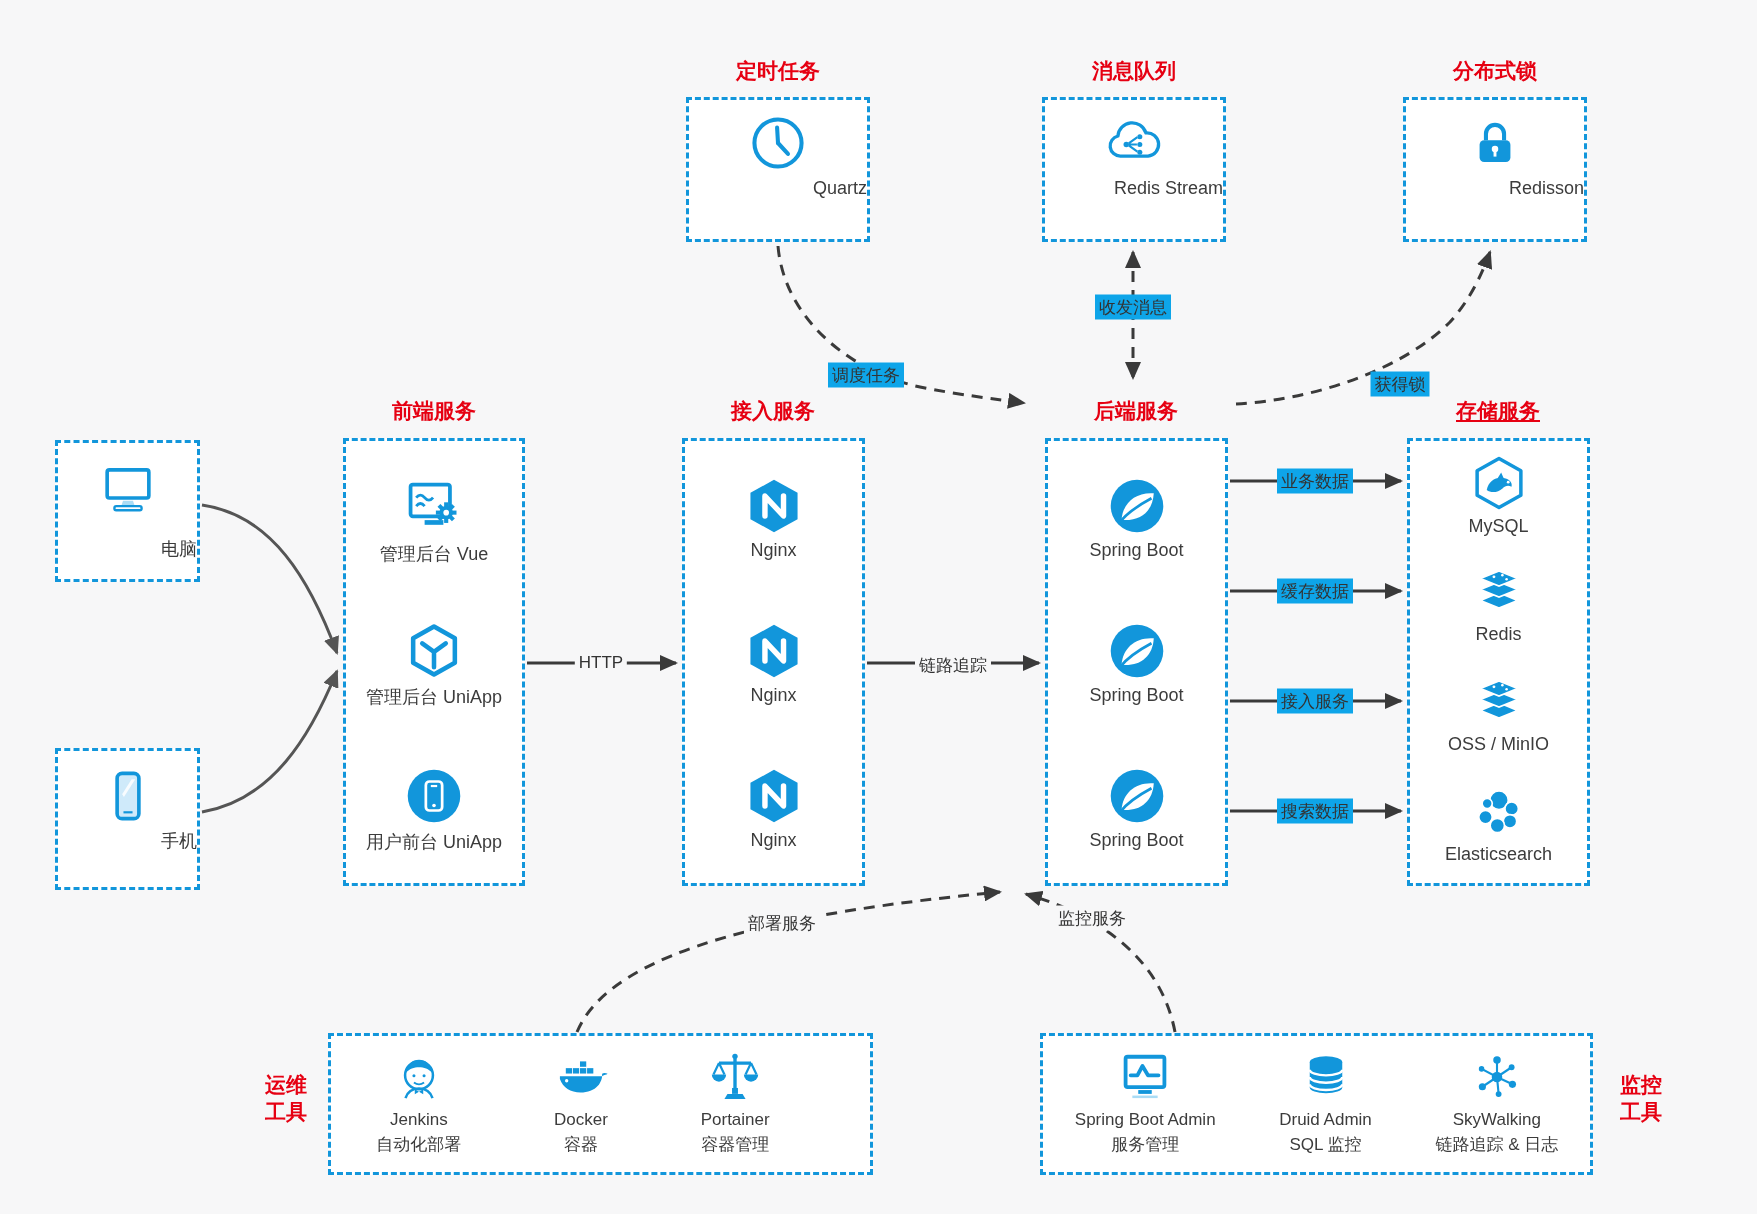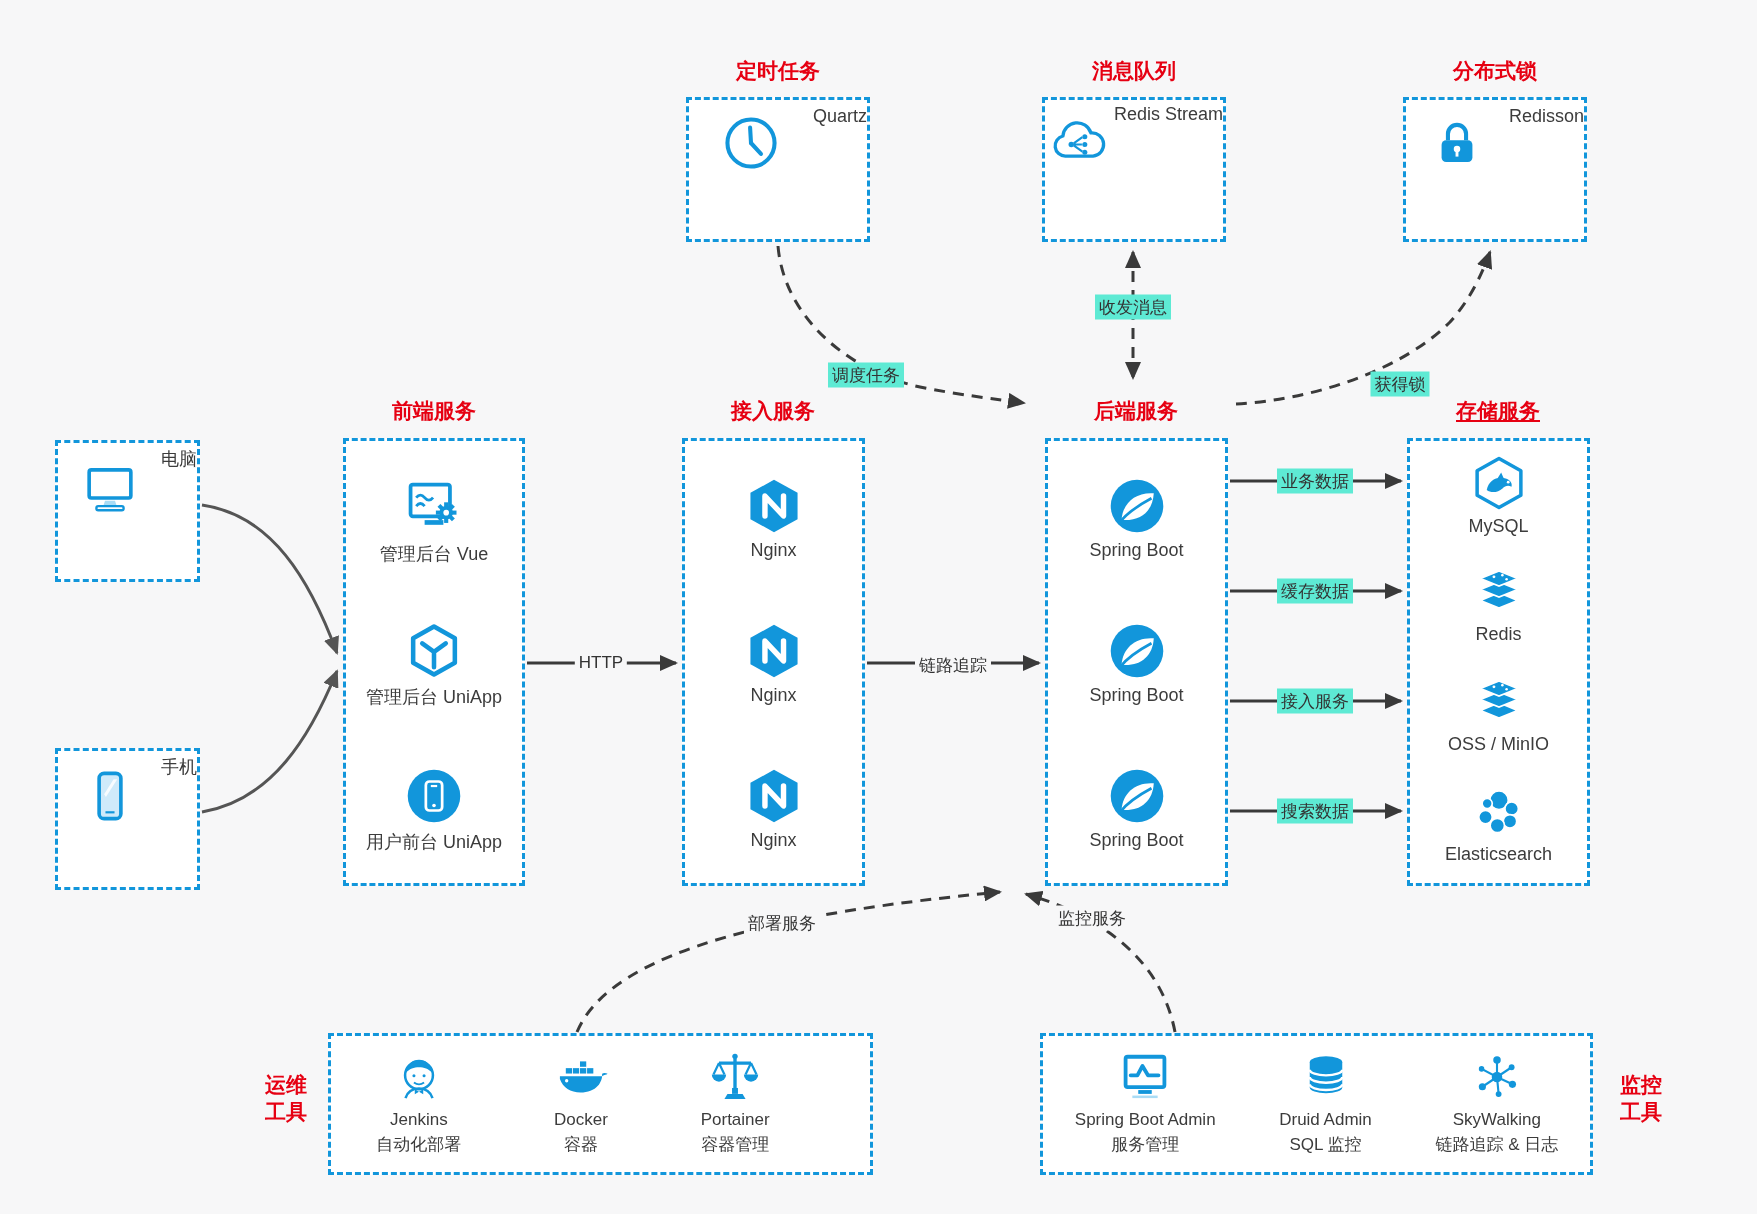--- a/index.html
+++ b/index.html
@@ -5,36 +5,36 @@
   html,body{margin:0;padding:0;background:#f7f7f8;}
   .stage{position:relative;width:1757px;height:1214px;background:#f7f7f8;
          font-family:"Liberation Sans",sans-serif;overflow:hidden;}
   
   .note{position:absolute;left:55px;top:88px;width:400px;height:64px;background:#fbf5b0;
         padding:9px 0 0 14px;box-sizing:border-box;font-size:17px;line-height:25px;color:#4c4c4c;}
   .note .fold-shadow{position:absolute;top:-2px;right:-14px;width:0;height:0;
         border-bottom:22px solid #bdbdbd;border-left:22px solid transparent;transform:rotate(12deg);}
   
   .box{position:absolute;background:#fff;border:3px dashed #1296db;box-sizing:border-box;}
-  .vbox{display:flex;flex-direction:row;align-items:flex-start;}
+  .vbox{display:flex;flex-direction:column;align-items:flex-end;}
   .gtitle{position:absolute;transform:translateX(-50%);white-space:nowrap;text-align:center;
           color:#e60012;font-weight:bold;font-size:21px;z-index:3;}
   .gtitle.two{line-height:27px;}
   .itemlabel{font-size:18px;color:#3c3c3c;white-space:nowrap;}
   .col-item{position:absolute;left:0;width:100%;text-align:center;}
   .col-item .itemlabel{margin-top:5px;}
   .ic{display:block;margin:0 auto;}
   .tools{display:flex;flex-direction:row;align-items:center;justify-content:space-around;}
   .tool{text-align:center;font-size:17px;color:#3c3c3c;line-height:1.45;white-space:nowrap;}
   .tool .ic{margin-bottom:4px;}
   
   .wires{position:absolute;left:0;top:0;z-index:2;pointer-events:none;}
   .edge-label{position:absolute;transform:translate(-50%,-50%);font-size:17px;color:#333;
               padding:1px 4px;white-space:nowrap;z-index:3;}
-  .bg-white{background:#5eead4;} .bg-canvas{background:#f7f7f8;}
+  .bg-white{background:#0ea5e9;} .bg-canvas{background:#f7f7f8;}
   .defs{position:absolute;width:0;height:0;overflow:hidden;}
 </style>
 </head>
 <body>
 
 <svg class="defs" aria-hidden="true">
   <defs>
     <symbol id="sym-clock" viewBox="0 0 64 64">
       <circle cx="32" cy="32" r="26" fill="none" stroke="#1296db" stroke-width="4.5"></circle>
       <line x1="32" y1="32" x2="31" y2="15" stroke="#1296db" stroke-width="4.5" stroke-linecap="round"></line>
@@ -223,21 +223,21 @@
     <svg class="ic" width="58" height="58" style="margin-top:14px;">
         <use href="#sym-lock"></use>
       </svg>
     <div class="itemlabel" style="margin-top:6px;">Redisson</div>
   </div>
 
   <div class="box vbox" style="left:55px;top:440px;width:145px;height:142px;">
     <svg class="ic" width="58" height="58" style="margin-top:16px;">
         <use href="#sym-desktop"></use>
       </svg>
-    <div class="itemlabel" style="margin-top:4px;">电脑</div>
+    <div class="itemlabel" style="margin-top:20px;">电脑</div>
   </div>
   <div class="box vbox" style="left:55px;top:748px;width:145px;height:142px;">
     <svg class="ic" width="58" height="58" style="margin-top:16px;">
         <use href="#sym-mobile"></use>
       </svg>
     <div class="itemlabel" style="margin-top:4px;">手机</div>
   </div>
 
   <div class="box" style="left:343px;top:438px;width:182px;height:448px;">
     <div class="col-item" style="top:36px;">

